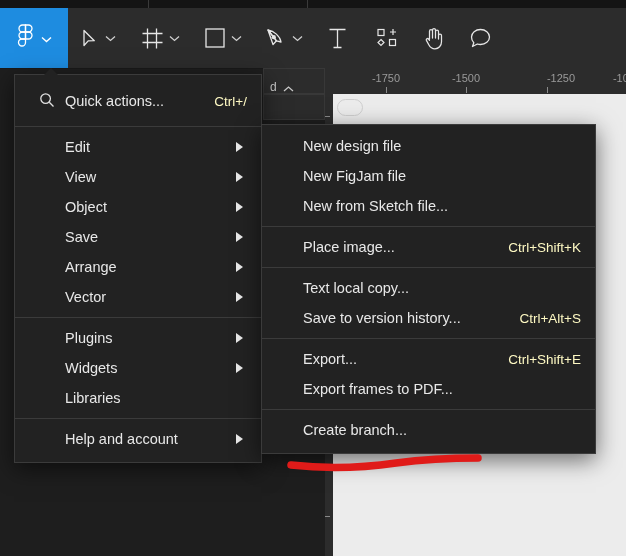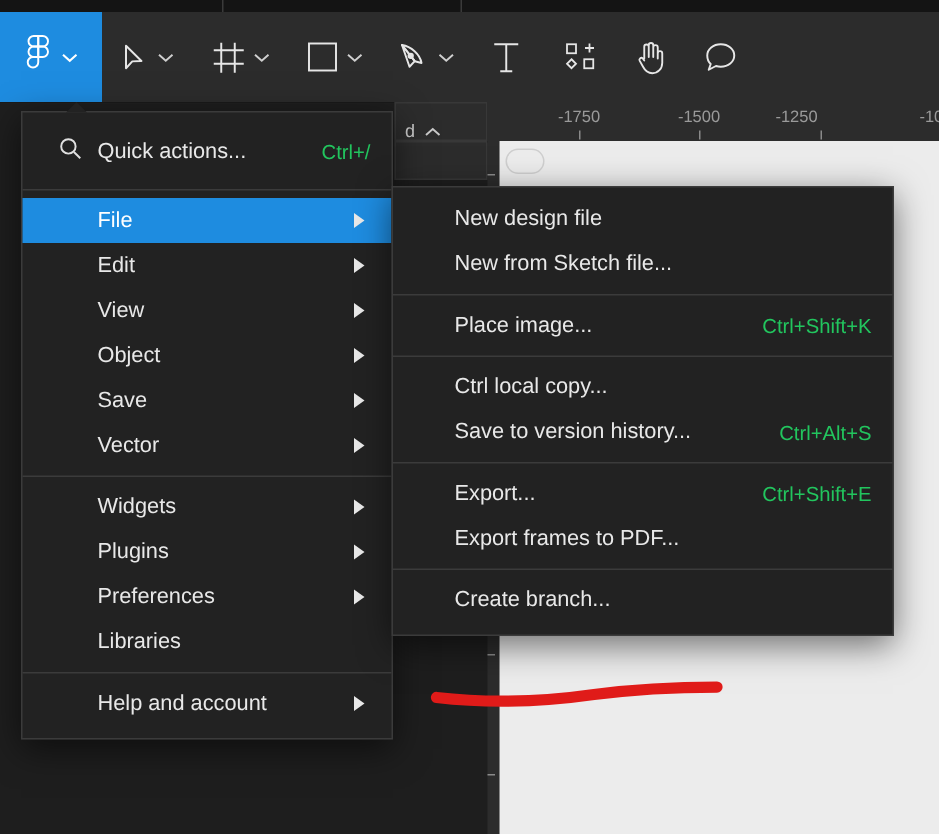--- a/index.html
+++ b/index.html
@@ -152,21 +152,21 @@
     background: #1e8ce0;
     color: #ffffff;
   }
   .mi-label {
     white-space: nowrap;
   }
   .mi-shortcut {
     position: absolute;
     right: 14px;
     font-size: 13.5px;
-    color: #22c55e;
+    color: #fef9c3;
   }
   .mi-arrow {
     position: absolute;
     right: 18px;
     width: 0; height: 0;
     border-top: 5px solid transparent;
     border-bottom: 5px solid transparent;
     border-left: 7px solid #e8e8e8;
   }
   .menu-sep {
@@ -335,21 +335,21 @@
       </svg>
   </span>
 
   <div class="ruler-corner"></div>
   <div class="ruler">
     <div id="ruler-ticks">
         <div class="ruler-label" style="left: 61px; text-align: center;">-1750</div>
         <div class="ruler-tick" style="left: 61px;"></div>
         <div class="ruler-label" style="left: 141px;">-1500</div>
         <div class="ruler-tick" style="left: 141px;"></div>
-        <div class="ruler-label" style="left: 206px;">-1250</div>
+        <div class="ruler-label" style="left: 236px;">-1250</div>
         <div class="ruler-tick" style="left: 222px;"></div>
         <div class="ruler-label" style="left: 302px;">-1000</div>
       </div>
   </div>
   <div class="vruler">
     <div class="vruler-tick" style="top:22px;"></div>
     <div class="vruler-tick" style="top:102px;"></div>
     <div class="vruler-tick" style="top:182px;"></div>
     <div class="vruler-tick" style="top:262px;"></div>
     <div class="vruler-tick" style="top:342px;"></div>
@@ -369,55 +369,51 @@
           <circle cx="6.6" cy="6.6" r="4.8" stroke="#e0e0e0" stroke-width="1.3" fill="none"></circle>
           <path d="M10.3 10.3 14.5 14.5" stroke="#e0e0e0" stroke-width="1.3"></path>
         </svg>
       </span>
       <span class="mi-label">Quick actions...</span>
       <span class="mi-shortcut">Ctrl+/</span>
     </div>
 
     <div class="menu-sep"></div>
     <div id="main-groups">
-        <div class="menu-item highlight">
-          <span class="mi-label">File</span>
-          <span class="mi-arrow"></span>
-        </div>
         <div class="menu-item">
           <span class="mi-label">Edit</span>
           <span class="mi-arrow"></span>
         </div>
         <div class="menu-item">
           <span class="mi-label">View</span>
           <span class="mi-arrow"></span>
         </div>
         <div class="menu-item">
           <span class="mi-label">Object</span>
           <span class="mi-arrow"></span>
         </div>
         <div class="menu-item">
           <span class="mi-label">Save</span>
           <span class="mi-arrow"></span>
         </div>
         <div class="menu-item">
+          <span class="mi-label">Arrange</span>
+          <span class="mi-arrow"></span>
+        </div>
+        <div class="menu-item">
           <span class="mi-label">Vector</span>
           <span class="mi-arrow"></span>
         </div>
         <div class="menu-sep"></div>
         <div class="menu-item">
+          <span class="mi-label">Plugins</span>
+          <span class="mi-arrow"></span>
+        </div>
+        <div class="menu-item">
           <span class="mi-label">Widgets</span>
-          <span class="mi-arrow"></span>
-        </div>
-        <div class="menu-item">
-          <span class="mi-label">Plugins</span>
-          <span class="mi-arrow"></span>
-        </div>
-        <div class="menu-item">
-          <span class="mi-label">Preferences</span>
           <span class="mi-arrow"></span>
         </div>
         <div class="menu-item">
           <span class="mi-label">Libraries</span>
         </div>
         <div class="menu-sep"></div>
         <div class="menu-item">
           <span class="mi-label">Help and account</span>
           <span class="mi-arrow"></span>
         </div>
@@ -425,30 +421,33 @@
     <div class="pad-bot"></div>
   </div>
 
   <div id="file-submenu" class="menu">
     <div class="pad-top"></div>
     <div id="sub-groups">
         <div class="menu-item">
           <span class="mi-label">New design file</span>
         </div>
         <div class="menu-item">
+          <span class="mi-label">New FigJam file</span>
+        </div>
+        <div class="menu-item">
           <span class="mi-label">New from Sketch file...</span>
         </div>
         <div class="menu-sep"></div>
         <div class="menu-item">
           <span class="mi-label">Place image...</span>
           <span class="mi-shortcut">Ctrl+Shift+K</span>
         </div>
         <div class="menu-sep"></div>
         <div class="menu-item">
-          <span class="mi-label">Ctrl local copy...</span>
+          <span class="mi-label">Text local copy...</span>
         </div>
         <div class="menu-item">
           <span class="mi-label">Save to version history...</span>
           <span class="mi-shortcut">Ctrl+Alt+S</span>
         </div>
         <div class="menu-sep"></div>
         <div class="menu-item">
           <span class="mi-label">Export...</span>
           <span class="mi-shortcut">Ctrl+Shift+E</span>
         </div>

